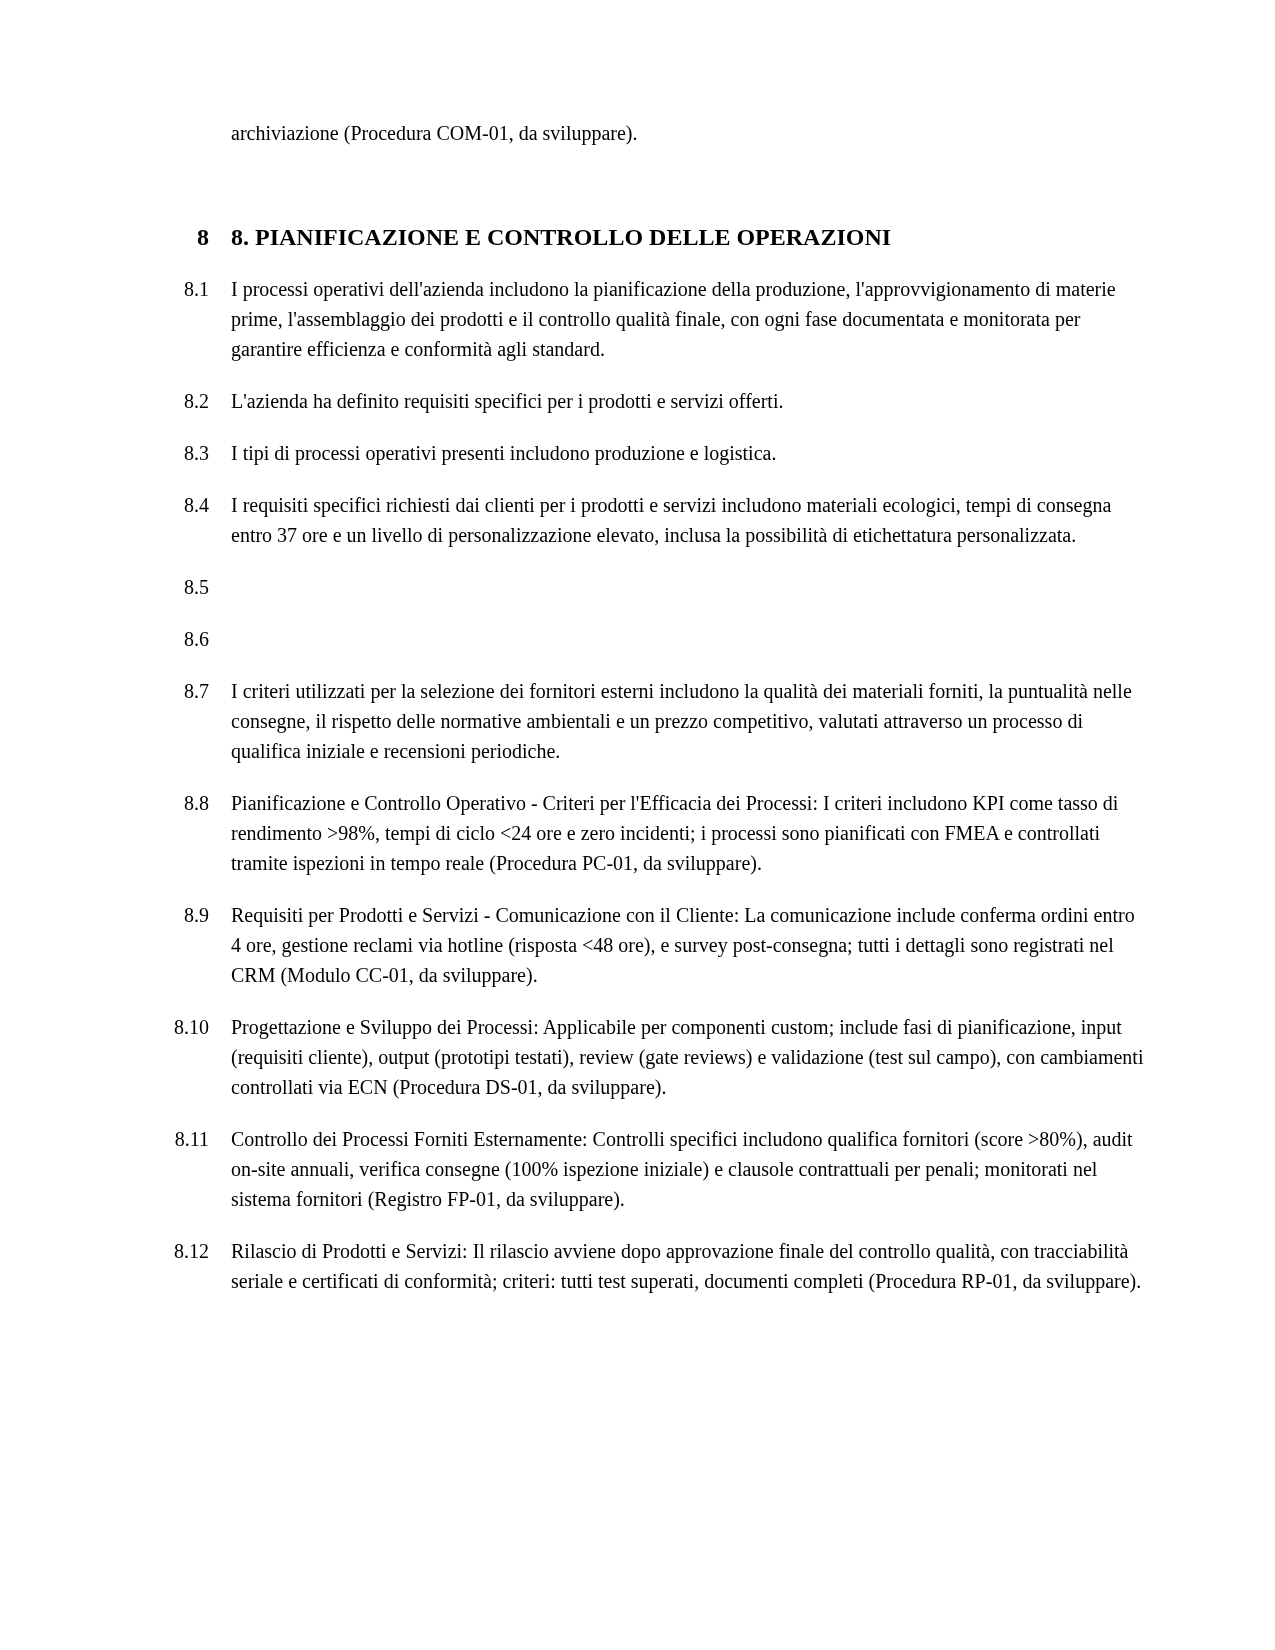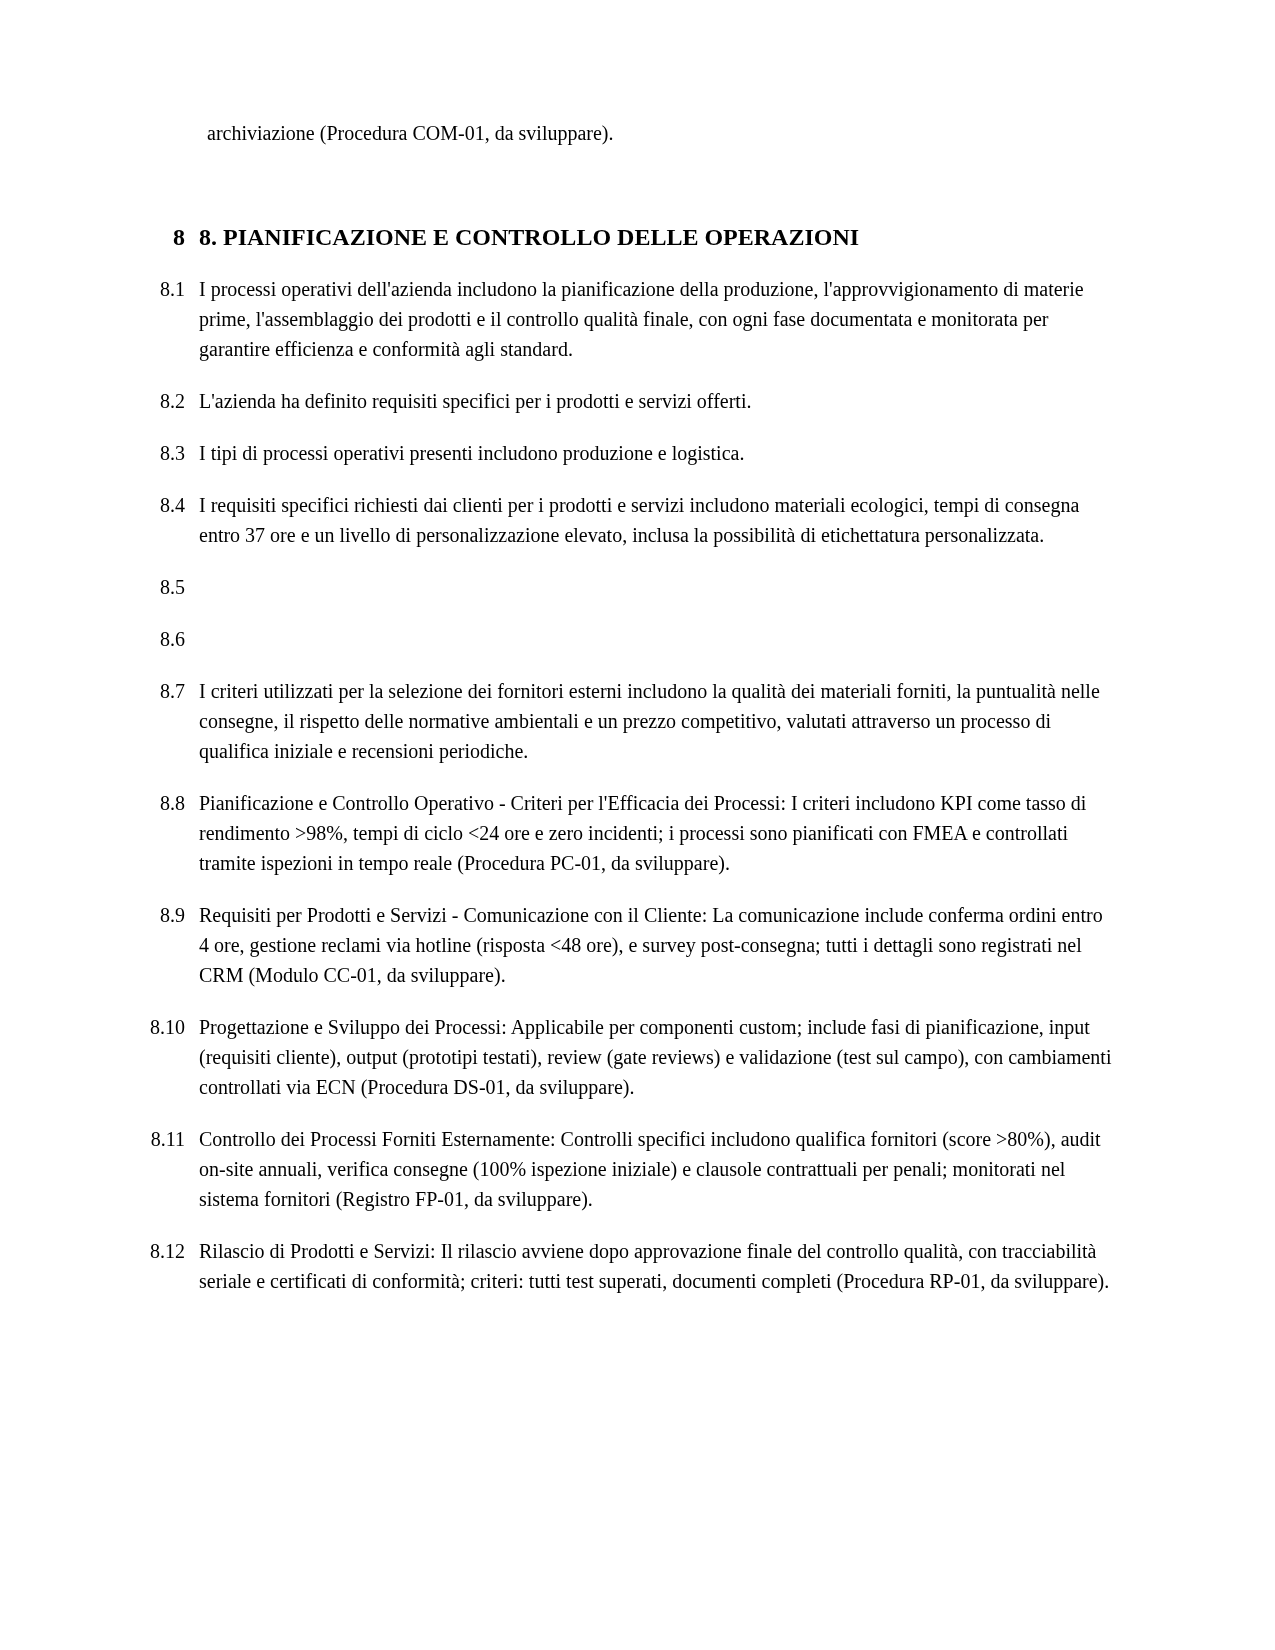--- a/index.html
+++ b/index.html
@@ -12,36 +12,37 @@
     width: 1275px;
     height: 1404px;
     box-sizing: border-box;
     background: #ffffff;
     color: #000000;
     font-family: "Liberation Serif", "DejaVu Serif", serif;
     font-size: 20px;
     line-height: 30px;
     padding-top: 118px;
     overflow: hidden;
+    padding-left: 24px;
   }
   .continuation {
     margin: 0 0 0 207px;
     width: 915px;
   }
   .row {
     display: flex;
     align-items: flex-start;
   }
   .num-col {
     flex: 0 0 185px;
     width: 185px;
     text-align: right;
   }
   .content-col {
-    margin-left: 14px;
+    margin-left: 22px;
     width: 915px;
   }
   .heading-row {
     margin-top: 74px;
     margin-bottom: 22px;
     font-weight: bold;
     font-size: 24px;
     line-height: 30px;
   }
   .item-row {

